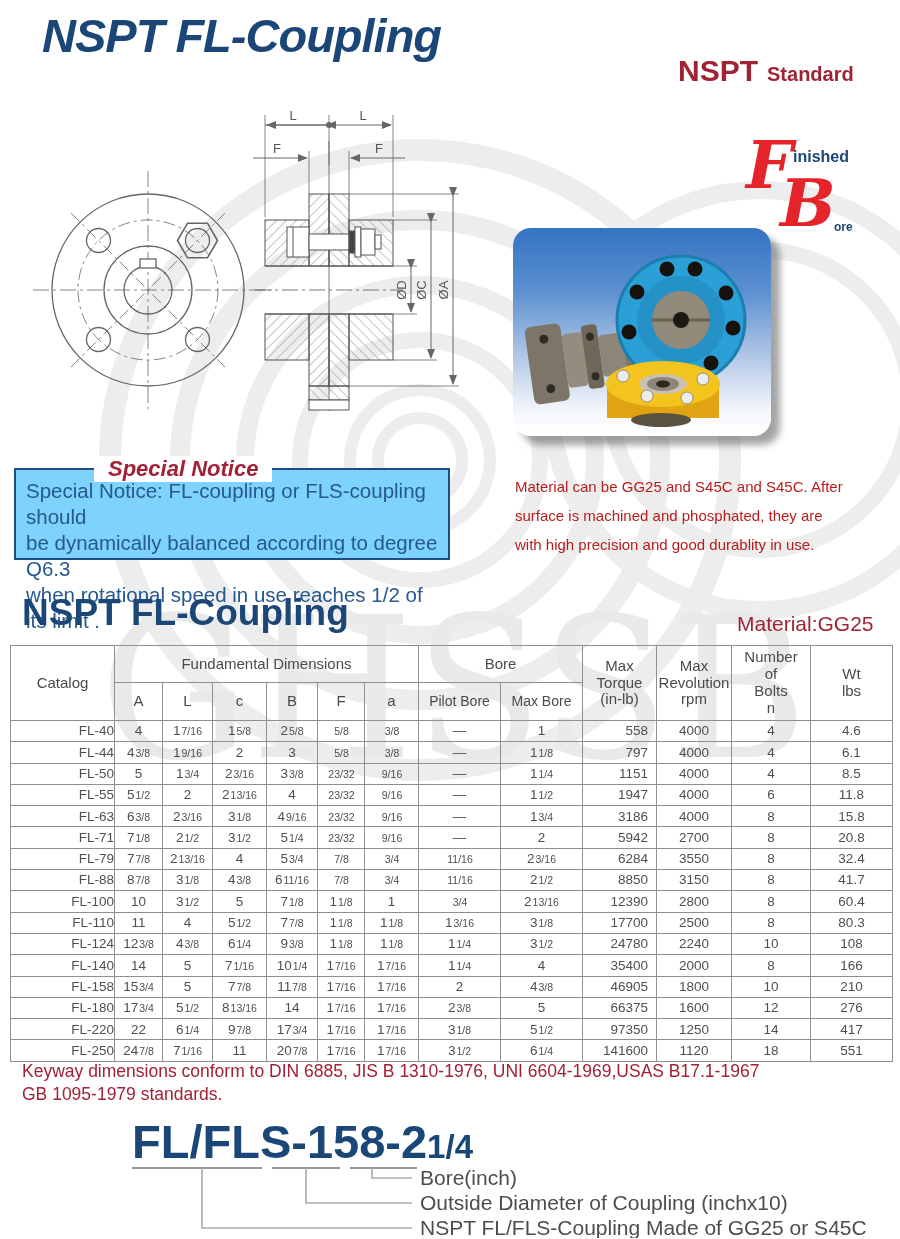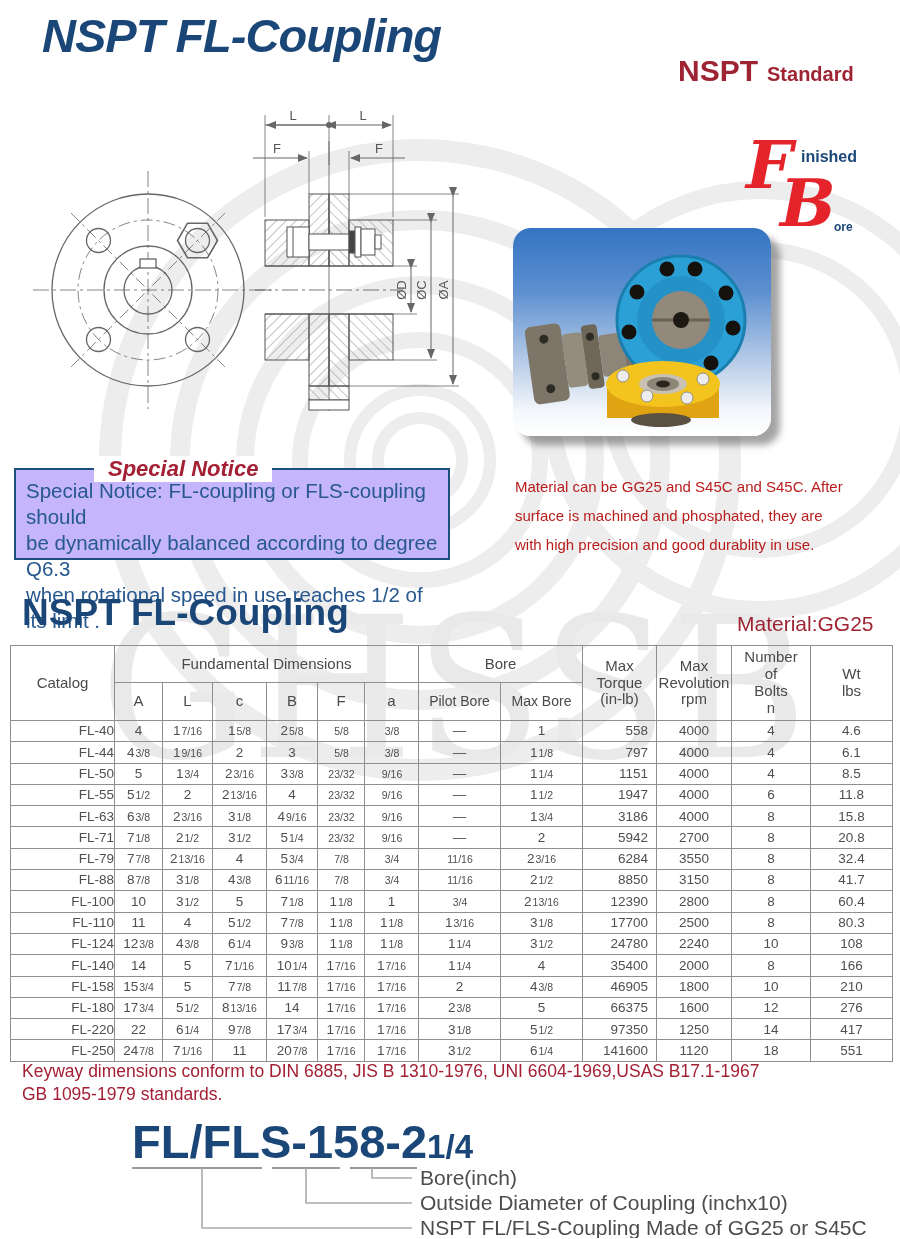--- a/index.html
+++ b/index.html
@@ -10,30 +10,30 @@
   #wm-text{left:100px;top:575px;font-family:"DejaVu Serif",serif;font-size:196px;color:#e9e9e9;letter-spacing:2px;transform:scaleX(0.95);transform-origin:left;z-index:0;}
   
   #page-title{left:42px;top:8px;font-size:47px;font-weight:bold;font-style:italic;color:#1b4778;letter-spacing:-1px;z-index:2;}
   #brand{left:678px;top:54px;z-index:2;color:#9e2433;}
   #brand .b1{font-size:30px;font-weight:bold;}
   #brand .b2{font-size:20px;font-weight:bold;margin-left:9px;}
   
   #fb-logo{left:746px;top:138px;width:150px;height:100px;z-index:2;font-family:"DejaVu Serif",serif;}
   #fb-logo .bigF{position:absolute;left:0;top:-12px;font-size:66px;font-weight:bold;font-style:italic;color:#e4232b;}
   #fb-logo .bigB{position:absolute;left:34px;top:26px;font-size:66px;font-weight:bold;font-style:italic;color:#e4232b;}
-  #fb-logo .small1{position:absolute;left:47px;top:10px;font-size:16px;font-weight:bold;color:#1b4778;font-family:"Liberation Sans",sans-serif;margin-left:8px;}
+  #fb-logo .small1{position:absolute;left:47px;top:10px;font-size:16px;font-weight:bold;color:#1b4778;font-family:"Liberation Sans",sans-serif;}
   #fb-logo .small2{position:absolute;left:88px;top:82px;font-size:12px;font-weight:bold;color:#1b4778;font-family:"Liberation Sans",sans-serif;text-align:center;}
   
   #drawing{left:25px;top:105px;z-index:1;}
   
   #photo{left:513px;top:228px;width:258px;height:208px;border-radius:18px;overflow:hidden;
          background:linear-gradient(180deg,#3574c2 0%,#5b8fd0 30%,#b9cde8 65%,#f4f7fb 88%,#ffffff 100%);
          box-shadow:9px 9px 7px rgba(90,90,90,0.55);z-index:2;}
   
-  #notice-box{left:14px;top:468px;width:432px;height:88px;border:2px solid #1f4e7e;background:#c4b5fd;z-index:2;}
+  #notice-box{left:14px;top:468px;width:432px;height:88px;border:2px solid #1f4e7e;background:#7dd3fc;z-index:2;}
   #notice-title{position:absolute;left:78px;top:-14px;background:#ffffff;padding:0 14px;font-size:22px;font-weight:bold;font-style:italic;color:#a32035;}
   #notice-text{padding:8px 10px 0 10px;font-size:20.5px;line-height:26px;color:#27588f;white-space:pre-line;}
   
   #material-note{left:475px;top:472px;width:415px;font-size:15px;line-height:29px;color:#b91c1c;white-space:pre-line;z-index:2;margin-left:40px;}
   
   #section-title{left:22px;top:592px;font-size:37px;font-weight:bold;color:#1b4778;z-index:2;}
   #section-material{left:737px;top:612px;font-size:21px;color:#9e2433;z-index:2;}
   
   #spec-table{left:10px;top:645px;z-index:2;}
   table{border-collapse:collapse;table-layout:fixed;width:882px;background:transparent;}

